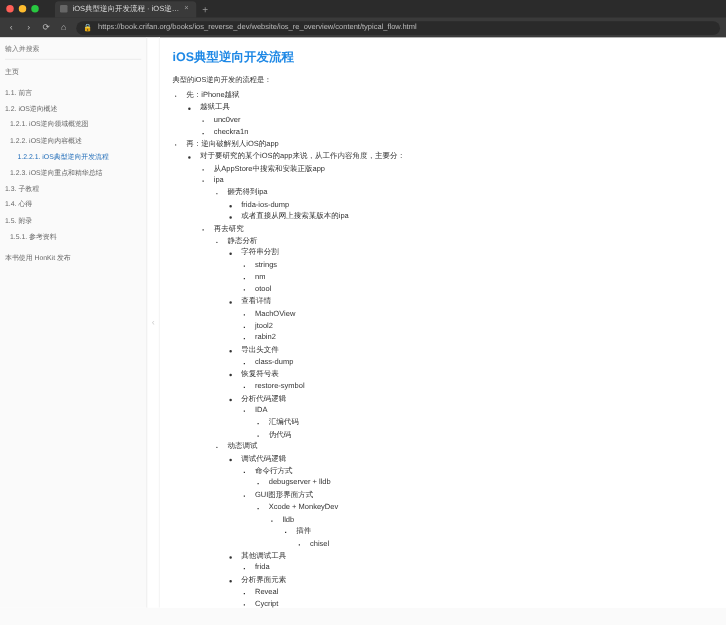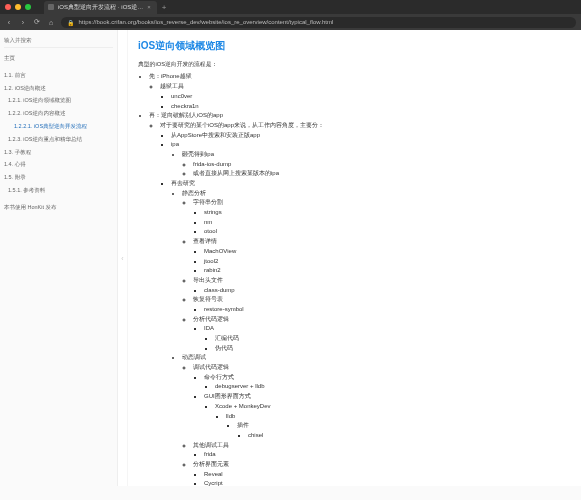--- a/index.html
+++ b/index.html
@@ -128,21 +128,21 @@
         <div class="nav-item lvl0">1.5. 附录</div>
         <div class="nav-item lvl1">1.5.1. 参考资料</div>
         <div class="sidebar-gap"></div>
         <div class="nav-item lvl0">本书使用 HonKit 发布</div>
       </div>
   </aside>
   <div class="collapse-handle">
     <span>‹</span>
   </div>
   <main class="content">
-    <h1 class="page-title">iOS逆向领域概览图</h1>
+    <h1 class="page-title">iOS典型逆向开发流程</h1>
     <p class="intro">典型的iOS逆向开发的流程是：</p>
     <ul id="tree">
         <li>先：iPhone越狱<ul>
             <li>越狱工具<ul>
                 <li>unc0ver</li>
                 <li>checkra1n</li>
               </ul></li>
           </ul></li>
         <li>再：逆向破解别人iOS的app<ul>
             <li>对于要研究的某个iOS的app来说，从工作内容角度，主要分：<ul>

